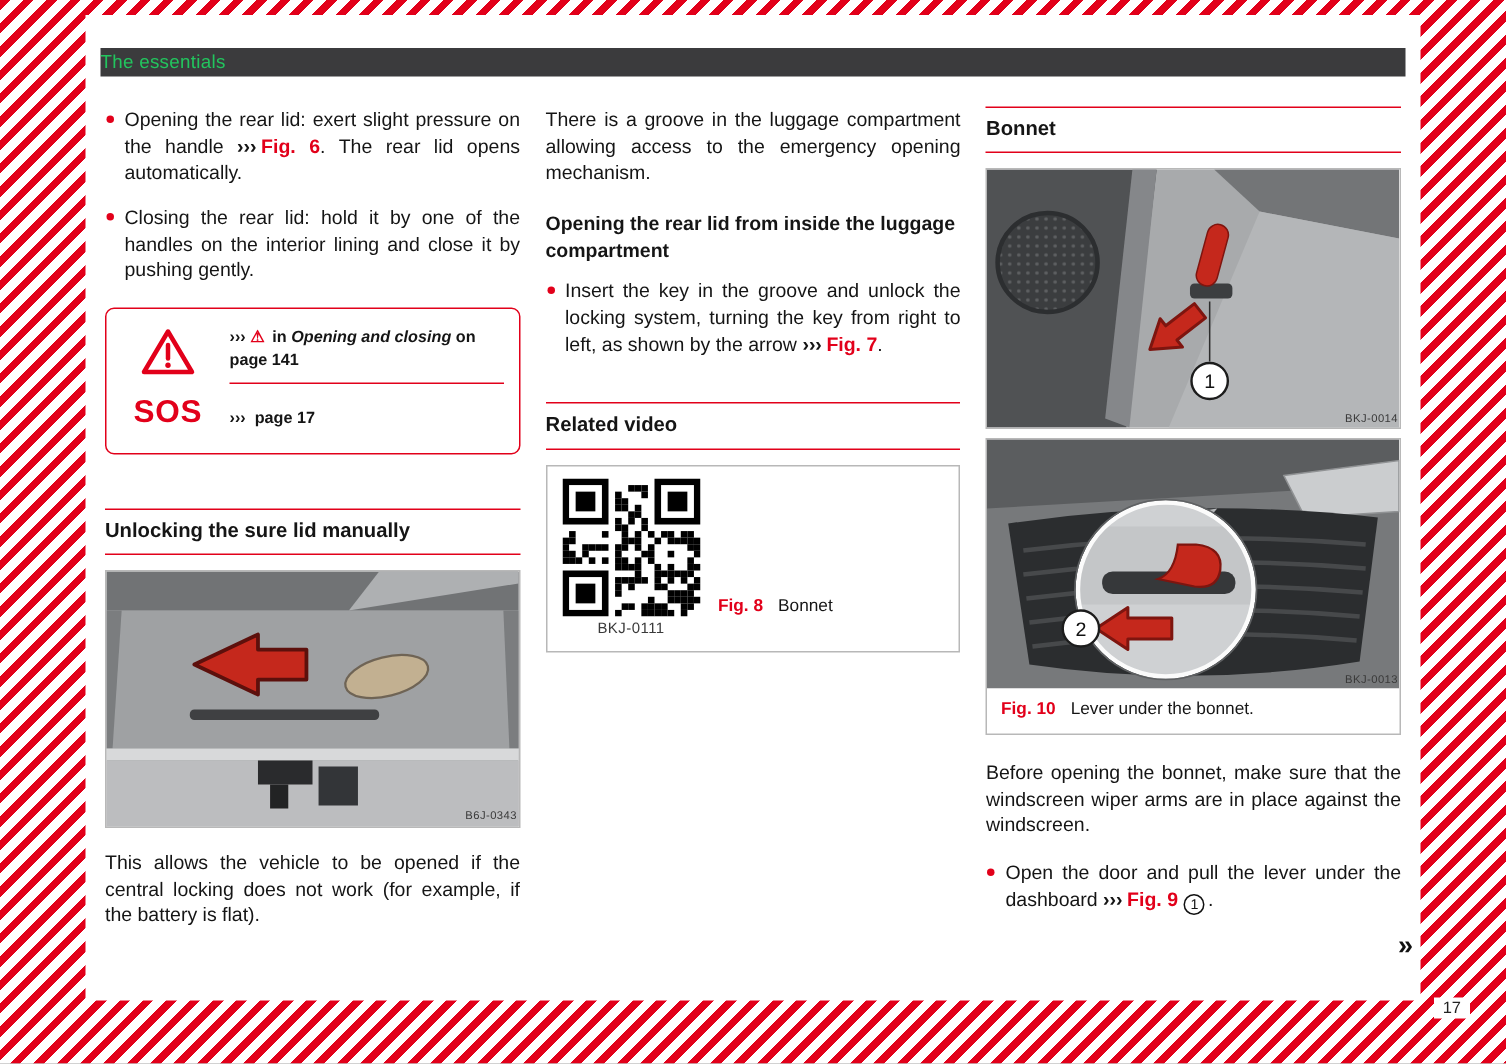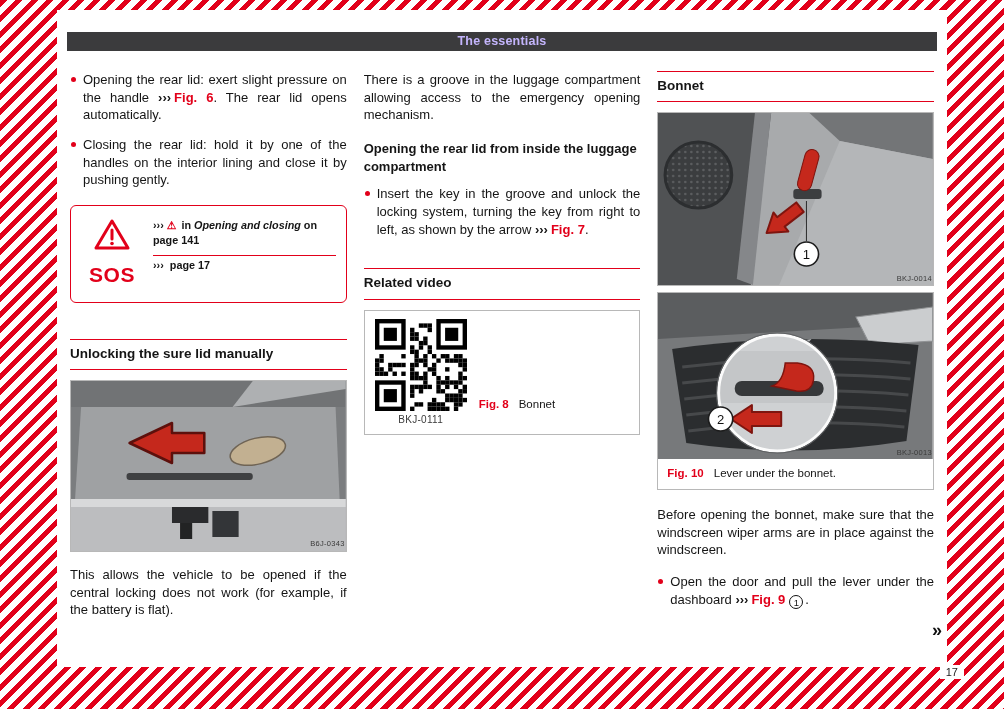--- a/index.html
+++ b/index.html
@@ -11,40 +11,40 @@
   body{font-family:"Liberation Sans",sans-serif;color:var(--ink);background:#888;}
   .canvas{
     width:1004px;height:709px;position:relative;overflow:hidden;
     background:repeating-linear-gradient(135deg,#e2001a 0 5px,#ffffff 5px 11px);
   }
   .page{
     position:absolute;left:57px;top:10px;width:890px;height:657px;
     background:#fff;
   }
   .header-bar{
-    margin:22px 10px 0 10px;height:19px;background:#3b3b3d;color:#c4b5fd;
-    font-size:12.5px;font-weight:bold;text-align:center;line-height:19px;letter-spacing:.2px;
+    margin:22px 10px 0 10px;height:19px;background:#3b3b3d;color:#22c55e;
+    font-size:12.5px;font-weight:normal;line-height:19px;letter-spacing:.2px;
   }
   .columns{display:flex;gap:17px;padding:20px 13px 0 13px;}
   .col{flex:1;min-width:0;font-size:13px;line-height:1.36;text-align:justify;}
 
   .chev{font-weight:bold;margin-right:3px;}
   .figref{color:var(--red);font-weight:bold;}
   .bullet{position:relative;padding-left:13px;margin-bottom:12px;}
   .dot{position:absolute;left:1px;top:6px;width:5px;height:5px;border-radius:50%;background:var(--red);}
 
   .warning-box{
     border:1.5px solid var(--red);border-radius:6px;margin:16px 0 36px 0;
     padding:12px 10px;display:flex;gap:10px;align-items:flex-start;
   }
   .warn-icon-col{width:62px;flex:none;display:flex;flex-direction:column;align-items:center;gap:10px;}
   .sos{color:var(--red);font-weight:bold;font-size:21px;letter-spacing:.5px;}
   .warn-text-col{flex:1;font-size:10.8px;font-weight:bold;line-height:1.4;text-align:left;}
   .warn-row1{padding-bottom:7px;}
-  .warn-row2{border-top:1px solid var(--red);padding-top:2px;}
+  .warn-row2{border-top:1px solid var(--red);padding-top:16px;}
   .warn-mini-tri{color:var(--red);font-weight:bold;margin-right:2px;}
   .booktitle{font-style:italic;}
 
   .sec-heading{
     border-top:1px solid var(--red);border-bottom:1px solid var(--red);
     font-weight:bold;font-size:13.5px;padding:5px 0 6px 0;text-align:left;
   }
   .mt30{margin-top:30px;}
   .subheading{font-weight:bold;margin:16px 0 10px 0;text-align:left;}
 
@@ -68,21 +68,21 @@
 
   .num-marker{
     display:inline-block;width:14px;height:14px;border:1px solid #111;border-radius:50%;
     font-size:9.5px;line-height:13px;text-align:center;vertical-align:-2px;margin:0 2px 0 4px;
     font-weight:normal;
   }
   .continuation{
     position:absolute;right:5px;top:610px;font-size:18px;font-weight:bold;color:#111;
   }
   .page-num{
-    position:absolute;right:40px;bottom:30px;background:#fff;padding:1px 6px;
+    position:absolute;right:24px;bottom:30px;background:#fff;padding:1px 6px;
     font-size:11px;color:#222;font-family:"Liberation Sans",sans-serif;
   }
 </style>
 </head>
 <body>
 
 <div class="canvas">
   <div class="page">
 
     <div class="header-bar">The essentials</div>

